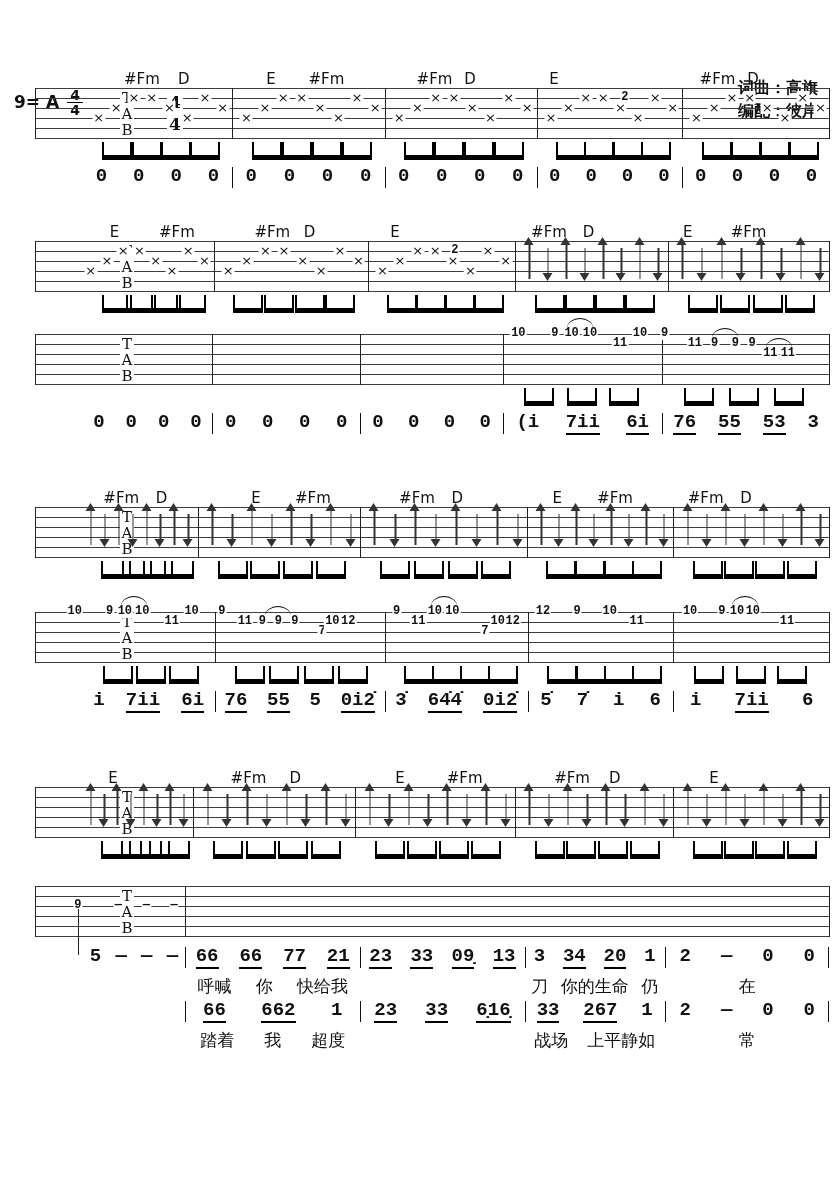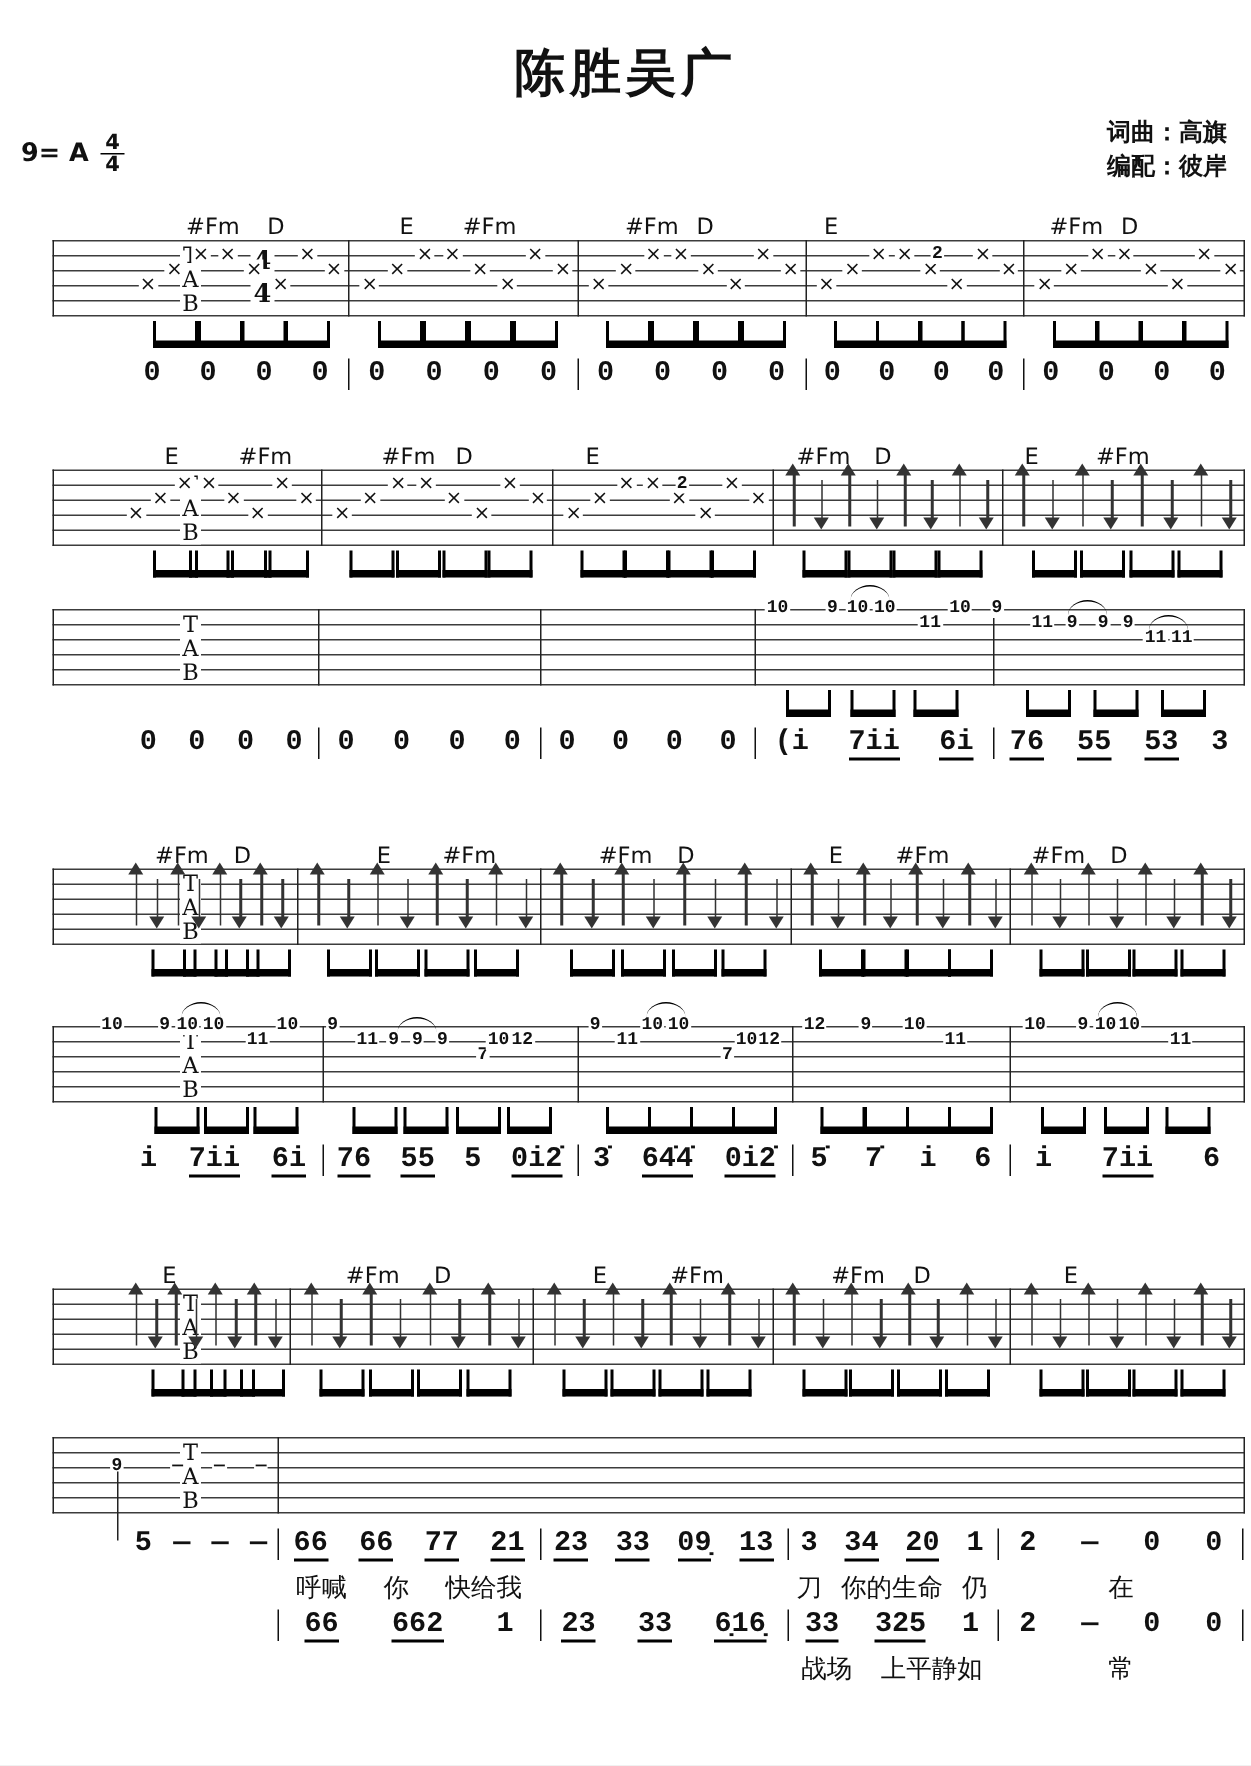--- a/index.html
+++ b/index.html
@@ -49,21 +49,20 @@
   .lyricrow{position:relative;height:24px;margin:0 4px 0 35px;font-size:17px;}
   .cell{position:absolute;top:0;bottom:0;display:flex;justify-content:space-around;align-items:flex-start;}
   .cell span{white-space:nowrap;}
   .beamed{border-bottom:2px solid #000;padding-bottom:0;}
   .rdiv{position:absolute;top:2px;width:1px;height:21px;background:#111;}
 </style>
 </head>
 <body>
 
 <div class="page">
-  <h1 class="title">陈胜吴广</h1>
   <div class="credits">
     <div>词曲：高旗</div>
     <div>编配：彼岸</div>
   </div>
   <div class="keysig">
     <span>9= A</span><span class="frac"><span class="top">4</span><span class="bot">4</span></span>
   </div>
   <div id="systems">
       <div class="system" style="margin-top: 0px;">
         <div class="chordrow">
@@ -1025,37 +1024,42 @@
             <span class="beamed">662</span>
             <span>1</span>
           </div>
           <div class="cell" style="left: 40.9%; width: 20.7%;">
             <span class="beamed">23</span>
             <span class="beamed">33</span>
             <span class="beamed">6̣16̣</span>
           </div>
           <div class="cell" style="left: 61.6%; width: 17.6%;">
             <span class="beamed">33</span>
-            <span class="beamed">325</span>
+            <span class="beamed">267</span>
             <span>1</span>
           </div>
           <div class="cell" style="left: 79.2%; width: 20.8%;">
             <span>2</span>
             <span>―</span>
             <span>0</span>
             <span>0</span>
           </div>
           <div class="rdiv" style="left: 18.9%;"></div>
           <div class="rdiv" style="left: 40.9%;"></div>
           <div class="rdiv" style="left: 61.6%;"></div>
           <div class="rdiv" style="left: 79.2%;"></div>
           <div class="rdiv" style="left: 99.8%;"></div>
         </div>
         <div class="lyricrow">
           <div class="cell" style="left: 6%; width: 12.9%;"></div>
+          <div class="cell" style="left: 18.9%; width: 22%;">
+            <span>踏着</span>
+            <span>我</span>
+            <span>超度</span>
+          </div>
           <div class="cell" style="left: 61.6%; width: 17.6%;">
             <span>战场</span>
             <span>上平静如</span>
           </div>
           <div class="cell" style="left: 79.2%; width: 20.8%;">
             <span>常</span>
           </div>
         </div>
       </div>
     </div>

